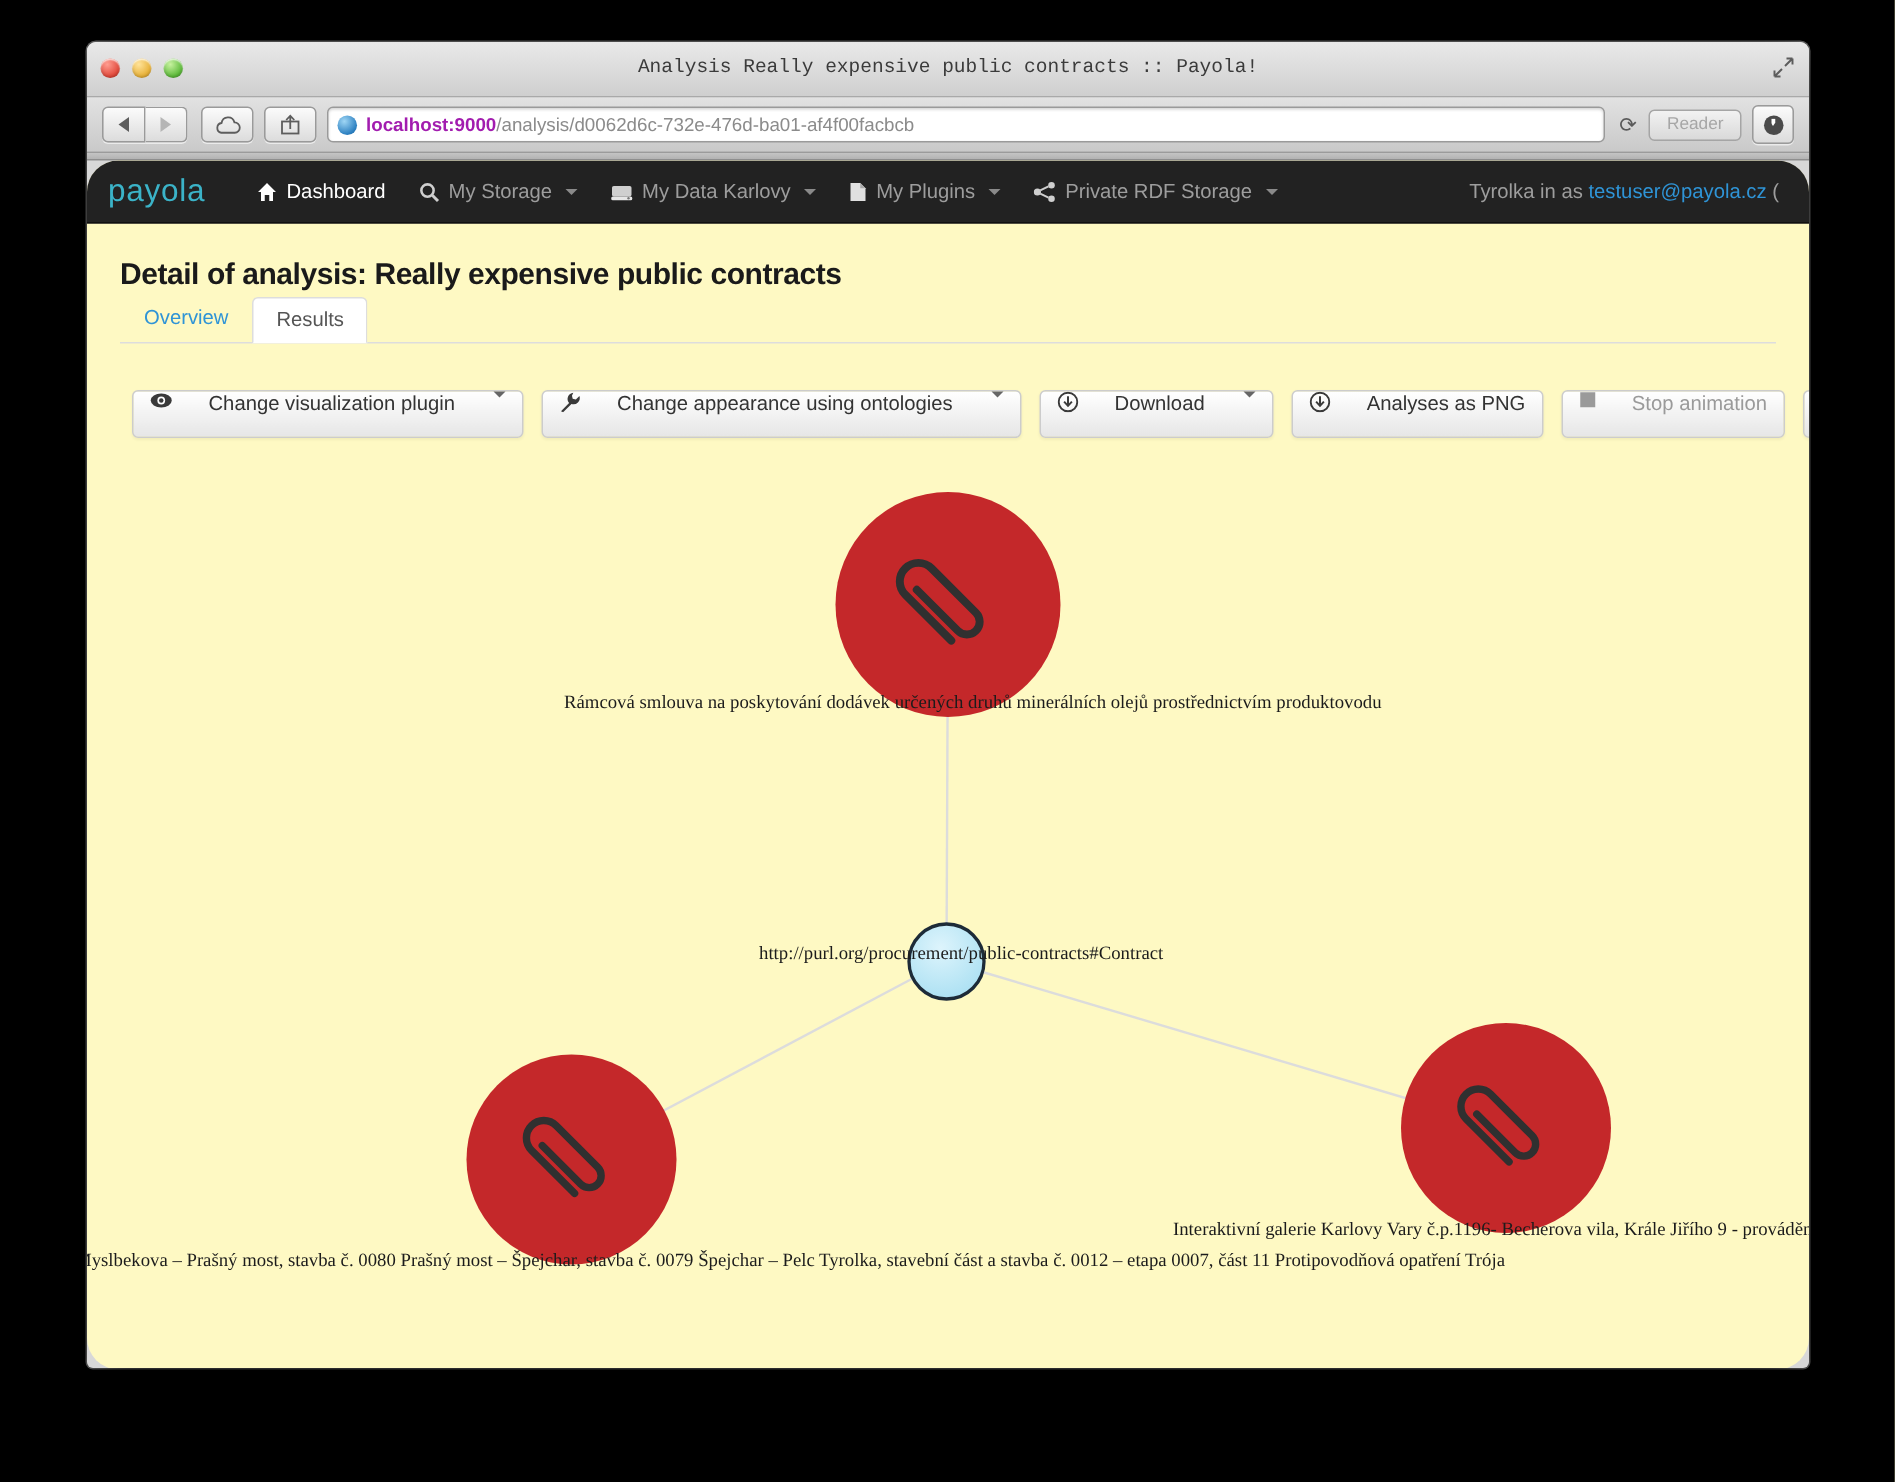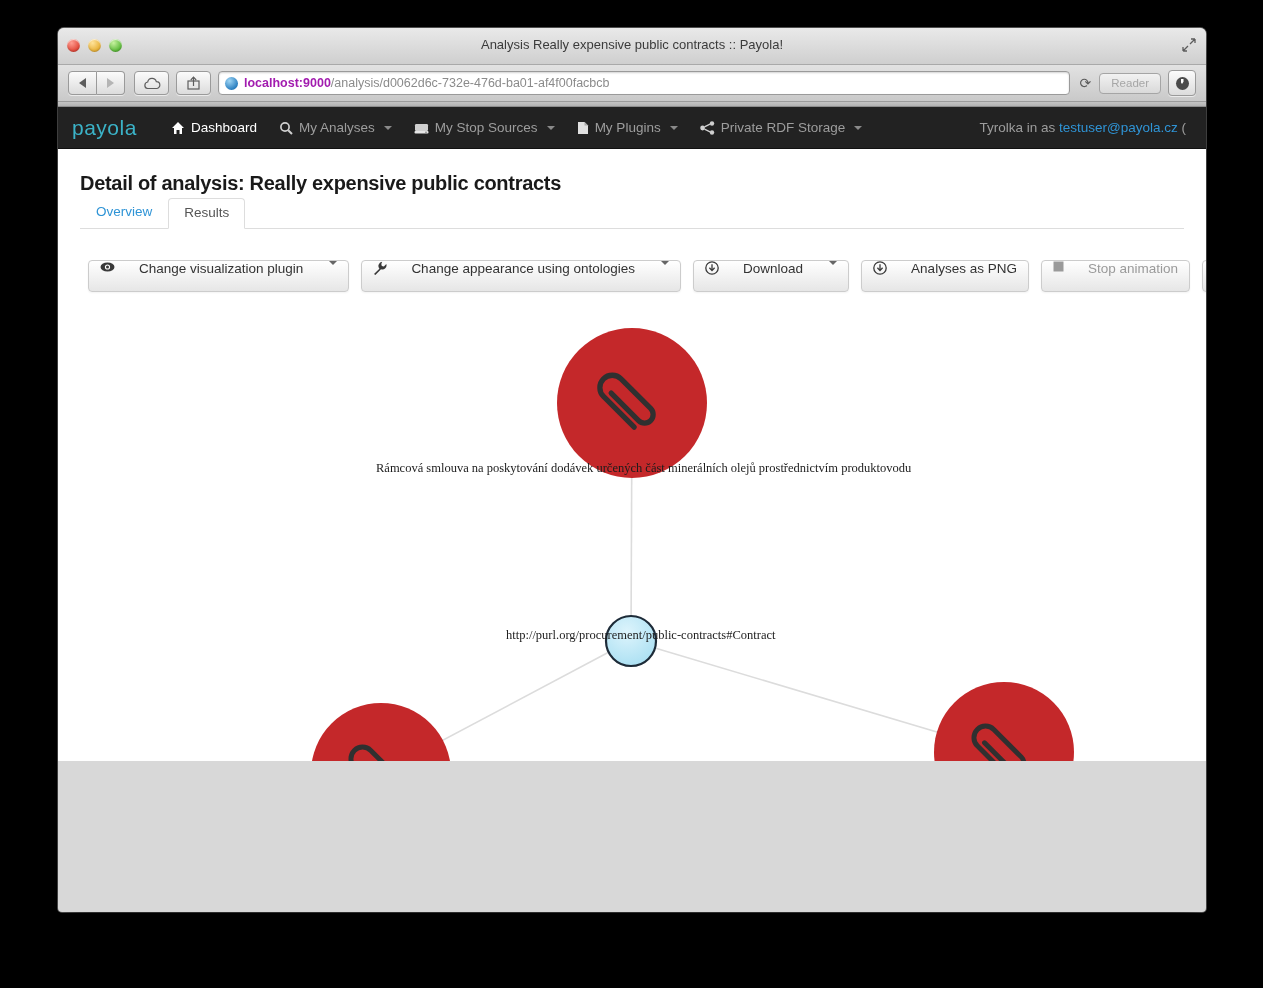--- a/index.html
+++ b/index.html
@@ -28,21 +28,21 @@
     border-bottom: 1px solid #a9a9a9;
   }
   .traffic { position: absolute; left: 9px; top: 11px; display: flex; gap: 8px; }
   .tl { width: 13px; height: 13px; border-radius: 50%; box-shadow: inset 0 1px 1px rgba(255,255,255,0.75), inset 0 -1px 2px rgba(0,0,0,0.18); }
   .tl.red    { background: radial-gradient(circle at 35% 30%, #ff9d91, #e24b3d 65%, #b4291c); }
   .tl.yellow { background: radial-gradient(circle at 35% 30%, #ffe39a, #e8b23a 65%, #b9862a); }
   .tl.green  { background: radial-gradient(circle at 35% 30%, #c7f29f, #5fbb3c 65%, #3d8b26); }
   .win-title {
     position: absolute; left: 0; right: 0; top: 9px;
     text-align: center; font-size: 13px; color: #3b3b3b;
-    font-family: Liberation Sans, sans-serif;
+    font-family: Liberation Mono, monospace;
   }
   .fullscreen-icon {
     position: absolute; right: 10px; top: 10px;
     width: 14px; height: 14px; color: #5c5c5c;
   }
 
   
   .toolbar {
     position: relative; height: 36px;
     background: linear-gradient(to bottom, #e2e2e2 0%, #c9c9c9 100%);
@@ -87,21 +87,21 @@
   .dl-btn { width: 26px; height: 24px; }
   .dl-glyph { width: 13px; height: 13px; border-radius: 50%; background: #4a4a4a; position: relative; }
   .dl-glyph:after {
     content: ""; position: absolute; left: 5px; top: 2.5px;
     width: 3px; height: 5px; background: #fff;
     clip-path: polygon(0 0, 100% 0, 100% 55%, 100% 55%, 50% 100%, 0 55%);
   }
   .subbar { height: 4px; background: linear-gradient(to bottom,#c4c4c4,#b3b3b3); border-bottom: 1px solid #8e8e8e; }
 
   
-  .page { position: relative; width: 100%; height: 654px; background: #ffffff; overflow: hidden; }
+  .page { position: relative; width: 100%; height: 806px; background: #fef9c3; overflow: hidden; border-radius: 21px; }
 
   .navbar {
     height: 41px; background: #222222;
     display: flex; align-items: center; padding: 0 14px;
     border-bottom: 1px solid #111;
   }
   .logo { width: 72px; margin-right: 16px; display: flex; align-items: center; }
   .logo-text {
     font-family: "Liberation Sans", sans-serif;
     font-size: 21px; color: #3bb3c8; letter-spacing: 0.5px;
@@ -237,31 +237,31 @@
             <path d="M7 1 L13 7 L11 7 L11 13 L8.5 13 L8.5 9 L5.5 9 L5.5 13 L3 13 L3 7 L1 7 Z" fill="#ffffff"></path>
           </svg>
           <span>Dashboard</span>
         </div>
 
         <div class="navitem">
           <svg width="14" height="14" viewBox="0 0 14 14">
             <circle cx="6" cy="6" r="4.1" fill="none" stroke="#cfcfcf" stroke-width="1.7"></circle>
             <path d="M9.2 9.2 L13 13" stroke="#cfcfcf" stroke-width="2" fill="none"></path>
           </svg>
-          <span>My Analyses</span>
+          <span>My Storage</span>
           <span class="caret"></span>
         </div>
 
         <div class="navitem">
           <svg width="15" height="14" viewBox="0 0 15 14">
             <rect x="1" y="3" width="13" height="7" rx="1.2" fill="#cfcfcf"></rect>
             <rect x="0.5" y="10" width="14" height="2.5" rx="1" fill="#e6e6e6"></rect>
             <circle cx="12" cy="11.2" r="0.8" fill="#777"></circle>
           </svg>
-          <span>My Stop Sources</span>
+          <span>My Data Karlovy</span>
           <span class="caret"></span>
         </div>
 
         <div class="navitem">
           <svg width="12" height="14" viewBox="0 0 12 14">
             <path d="M1 1 L7.5 1 L11 4.5 L11 13 L1 13 Z" fill="#e0e0e0"></path>
             <path d="M7.5 1 L7.5 4.5 L11 4.5" fill="#a8a8a8"></path>
           </svg>
           <span>My Plugins</span>
           <span class="caret"></span>
@@ -393,21 +393,21 @@
             <g>
               <ellipse cx="946" cy="469" rx="66" ry="10" fill="#e8b8b8" opacity="0.45"></ellipse>
               <circle cx="946" cy="460" r="70" fill="#c4282a"></circle>
               <g transform="translate(946,460) rotate(-45) scale(1.45)">
                 <path d="M -5 -14 L -5 11 A 5.5 5.5 0 0 0 6 11 L 6 -16 A 8 8 0 0 0 -10 -16 L -10 12" fill="none" stroke="#303030" stroke-width="3.4" stroke-linecap="round"></path>
               </g>
             </g>
           </g>
         </svg>
 
-        <div class="node-label" style="left:318px; top:169px;">Rámcová smlouva na poskytování dodávek určených část minerálních olejů prostřednictvím produktovodu</div>
+        <div class="node-label" style="left:318px; top:169px;">Rámcová smlouva na poskytování dodávek určených druhů minerálních olejů prostřednictvím produktovodu</div>
         <div class="node-label" style="left:448px; top:336px;">http://purl.org/procurement/public-contracts#Contract</div>
         <div class="node-label" style="left:-8px; top:541px;">Myslbekova – Prašný most, stavba č. 0080 Prašný most – Špejchar, stavba č. 0079 Špejchar – Pelc Tyrolka, stavební část a stavba č. 0012 – etapa 0007, část 11 Protipovodňová opatření Trója</div>
         <div class="node-label" style="left:724px; top:520px;">Interaktivní galerie Karlovy Vary č.p.1196- Becherova vila, Krále Jiřího 9 - provádění sta</div>
       </div>
 
     </div>
   </div>
 </div>
 
 </body></html>

